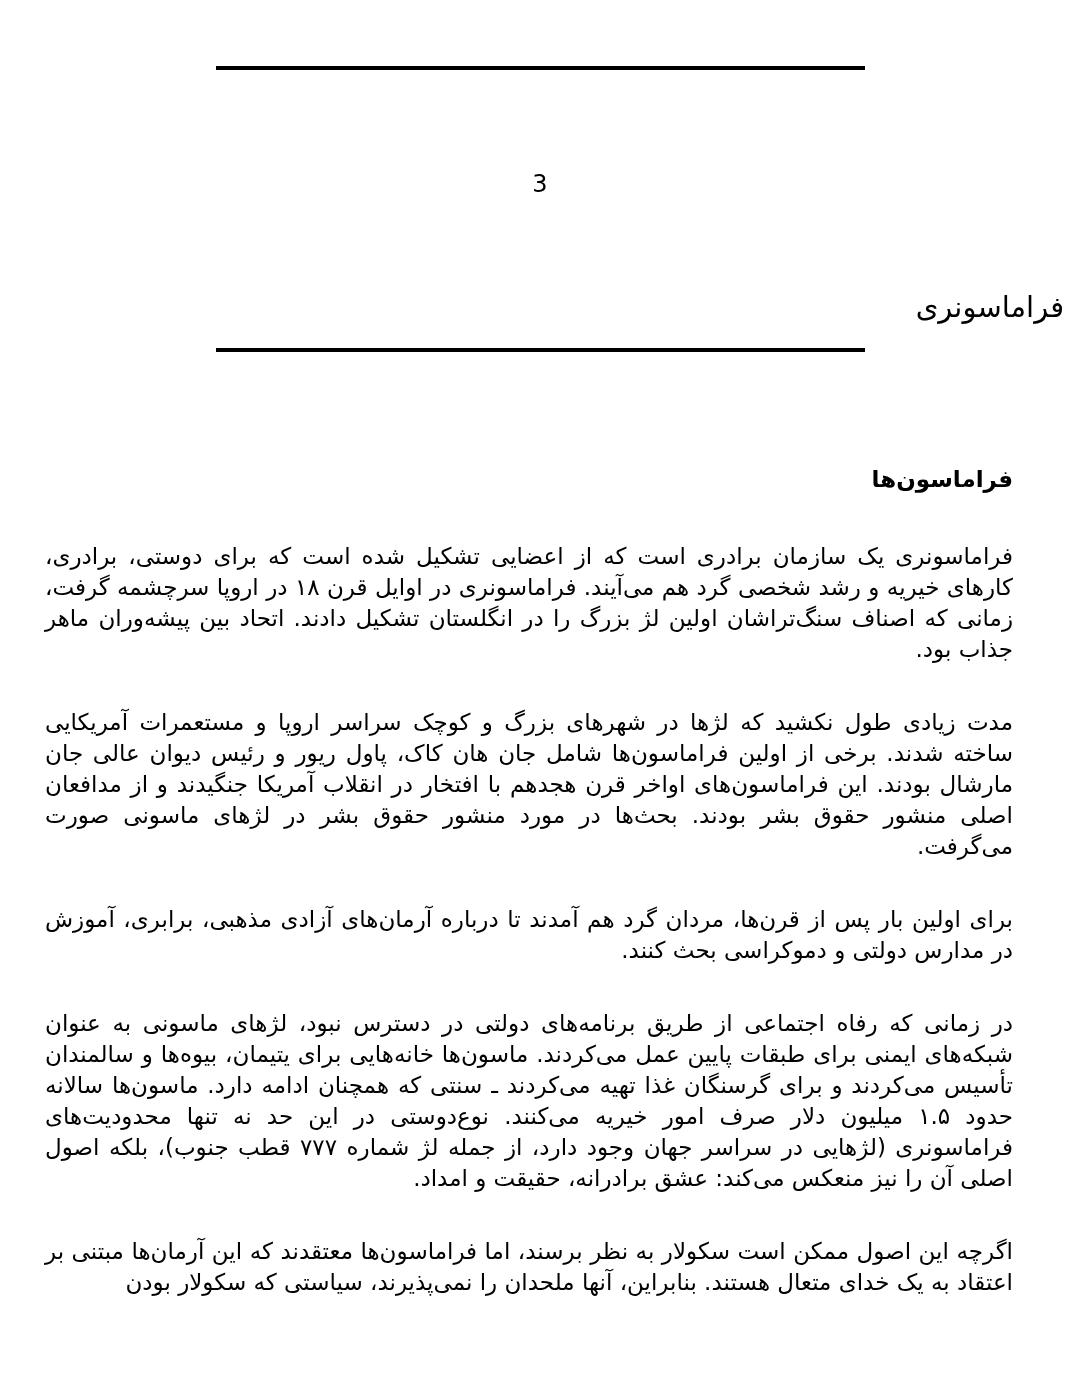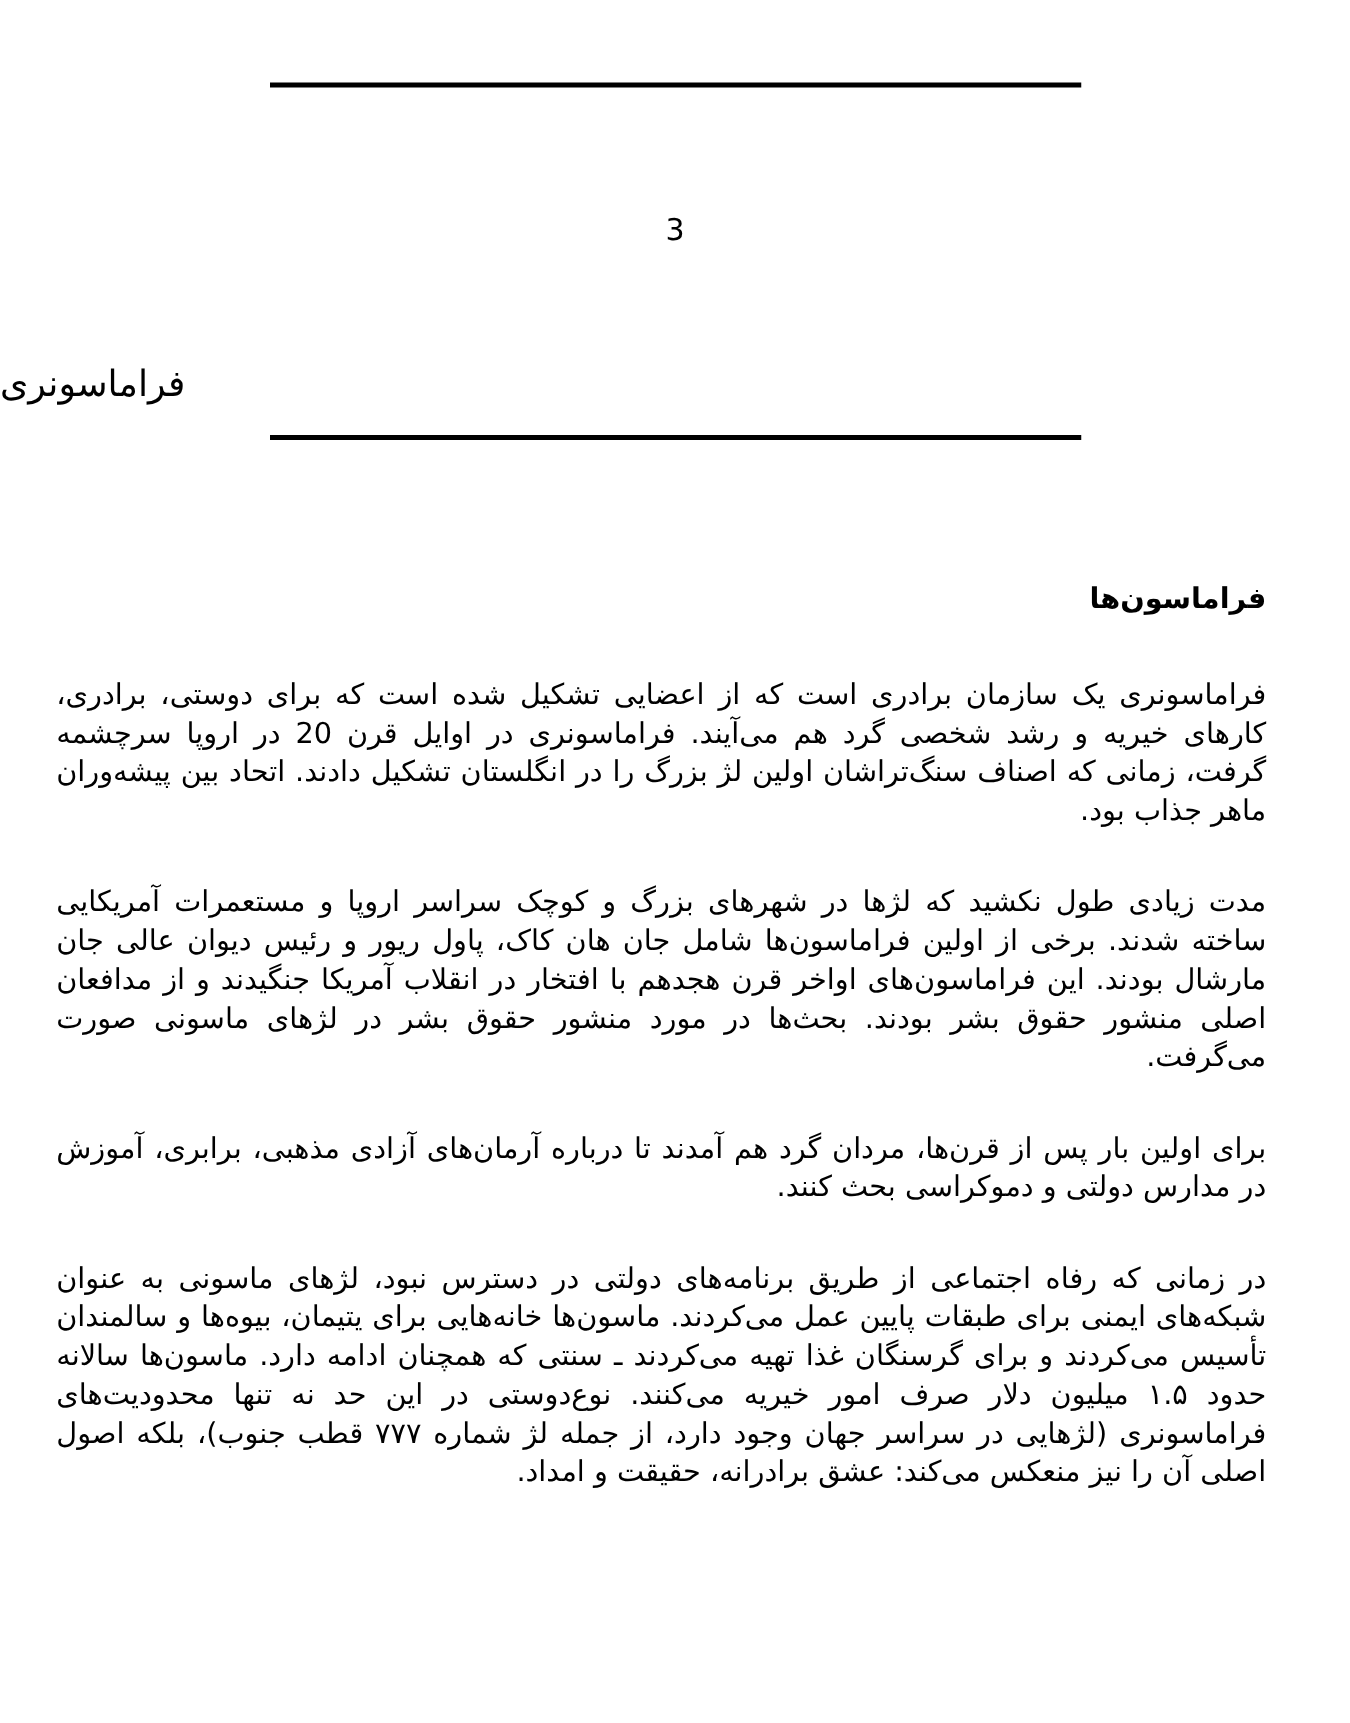--- a/index.html
+++ b/index.html
@@ -27,22 +27,22 @@
     margin-top: 66px;
   }
   .page-number {
     margin-top: 100px;
     text-align: center;
     direction: ltr;
     font-size: 24px;
     line-height: 28px;
   }
   .doc-title {
-    margin: 90px 0 0 0;
-    text-align: left;
+    margin: 90px 16px 0 0;
+    text-align: right;
     direction: rtl;
     font-size: 29px;
     line-height: 38px;
     font-weight: normal;
   }
   .rule-title {
     margin-top: 22px;
   }
   .content {
     margin: 0 67px 0 45px;
@@ -72,24 +72,25 @@
   <div class="page-number">3</div>
 
   <h1 class="doc-title">فراماسونری</h1>
 
   <div class="rule rule-title"></div>
 
   <div class="content">
 
     <h2 class="section-heading">فراماسون‌ها</h2>
 
-    <p>فراماسونری یک سازمان برادری است که از اعضایی تشکیل شده است که برای دوستی، برادری، کارهای خیریه و رشد شخصی گرد هم می‌آیند. فراماسونری در اوایل قرن 20 در اروپا سرچشمه گرفت، زمانی که اصناف سنگ‌تراشان اولین لژ بزرگ را در انگلستان تشکیل دادند. اتحاد بین پیشه‌وران ماهر جذاب بود.</p>
+    <p>فراماسونری یک سازمان برادری است که از اعضایی تشکیل شده است که برای دوستی، برادری، کارهای خیریه و رشد شخصی گرد هم می‌آیند. فراماسونری در اوایل قرن ۱۸ در اروپا سرچشمه گرفت، زمانی که اصناف سنگ‌تراشان اولین لژ بزرگ را در انگلستان تشکیل دادند. اتحاد بین پیشه‌وران ماهر جذاب بود.</p>
 
     <p>مدت زیادی طول نکشید که لژها در شهرهای بزرگ و کوچک سراسر اروپا و مستعمرات آمریکایی ساخته شدند. برخی از اولین فراماسون‌ها شامل جان هان کاک، پاول ریور و رئیس دیوان عالی جان مارشال بودند. این فراماسون‌های اواخر قرن هجدهم با افتخار در انقلاب آمریکا جنگیدند و از مدافعان اصلی منشور حقوق بشر بودند. بحث‌ها در مورد منشور حقوق بشر در لژهای ماسونی صورت می‌گرفت.</p>
 
     <p>برای اولین بار پس از قرن‌ها، مردان گرد هم آمدند تا درباره آرمان‌های آزادی مذهبی، برابری، آموزش در مدارس دولتی و دموکراسی بحث کنند.</p>
 
     <p>در زمانی که رفاه اجتماعی از طریق برنامه‌های دولتی در دسترس نبود، لژهای ماسونی به عنوان شبکه‌های ایمنی برای طبقات پایین عمل می‌کردند. ماسون‌ها خانه‌هایی برای یتیمان، بیوه‌ها و سالمندان تأسیس می‌کردند و برای گرسنگان غذا تهیه می‌کردند ـ سنتی که همچنان ادامه دارد. ماسون‌ها سالانه حدود ۱.۵ میلیون دلار صرف امور خیریه می‌کنند. نوع‌دوستی در این حد نه تنها محدودیت‌های فراماسونری (لژهایی در سراسر جهان وجود دارد، از جمله لژ شماره ۷۷۷ قطب جنوب)، بلکه اصول اصلی آن را نیز منعکس می‌کند: عشق برادرانه، حقیقت و امداد.</p>
 
+    <p>اگرچه این اصول ممکن است سکولار به نظر برسند، اما فراماسون‌ها معتقدند که این آرمان‌ها مبتنی بر اعتقاد به یک خدای متعال هستند. بنابراین، آنها ملحدان را نمی‌پذیرند، سیاستی که سکولار بودن</p>
 
   </div>
 
 </div>
 
 </body></html>

